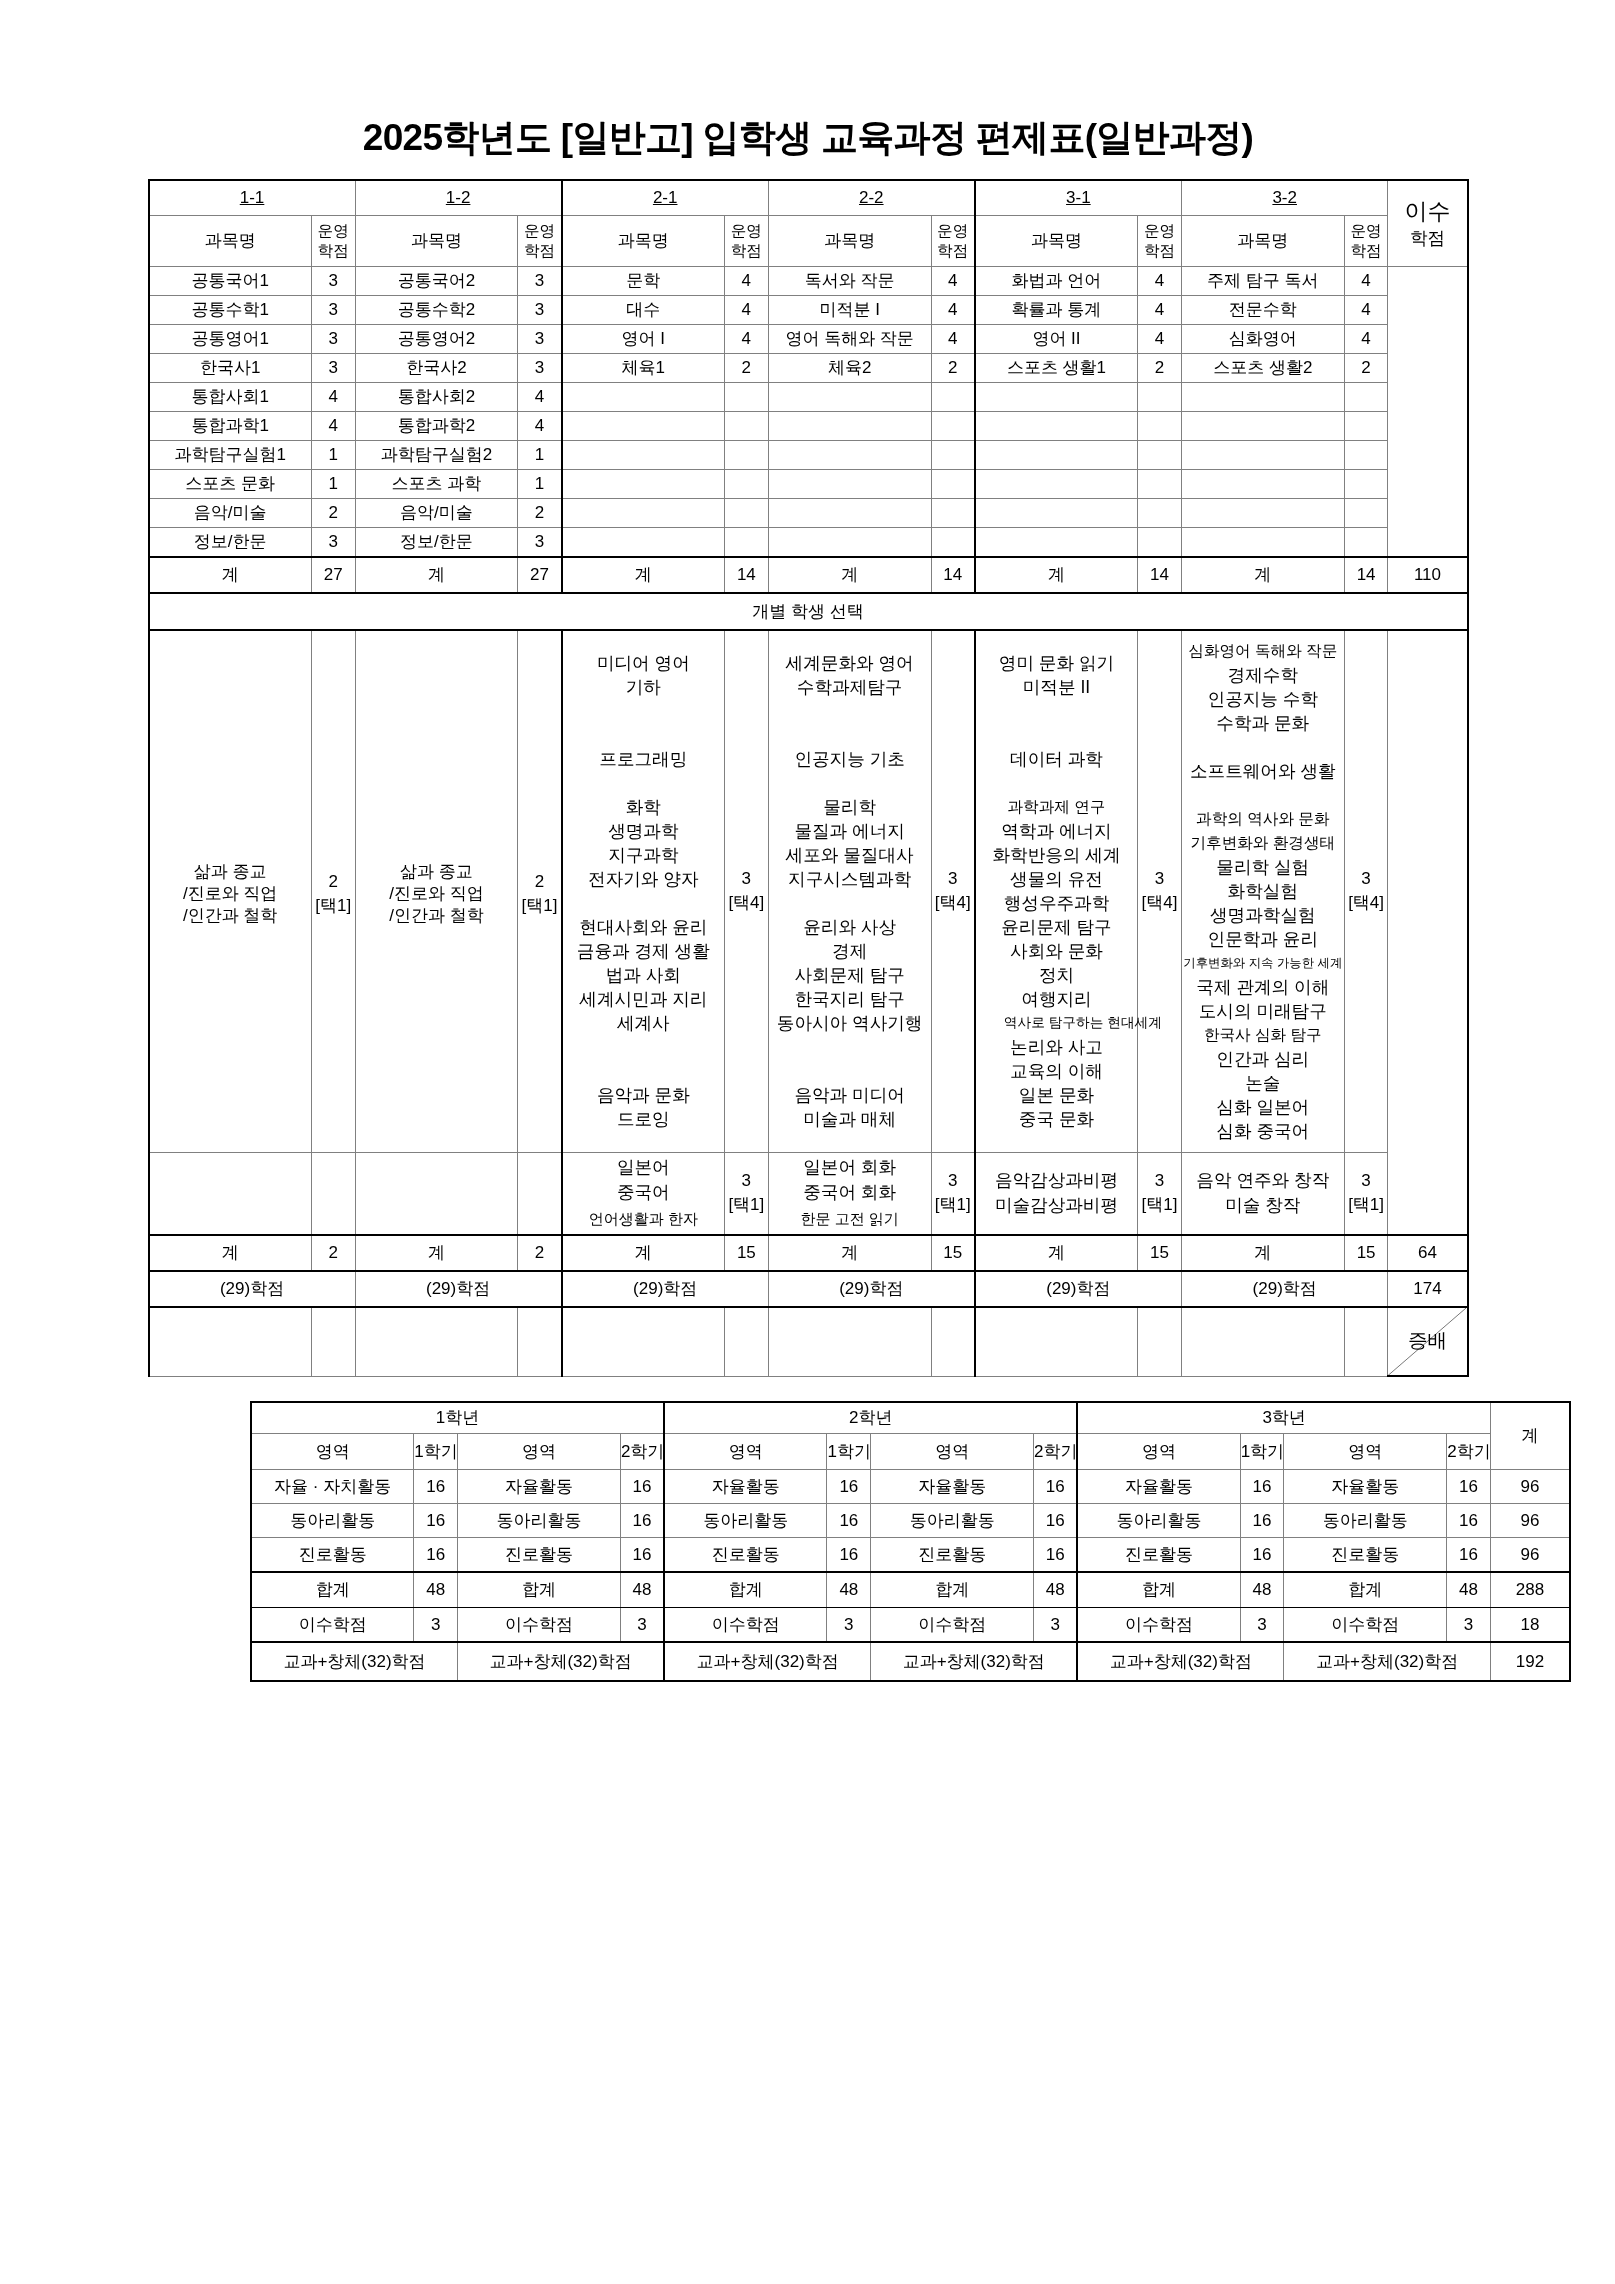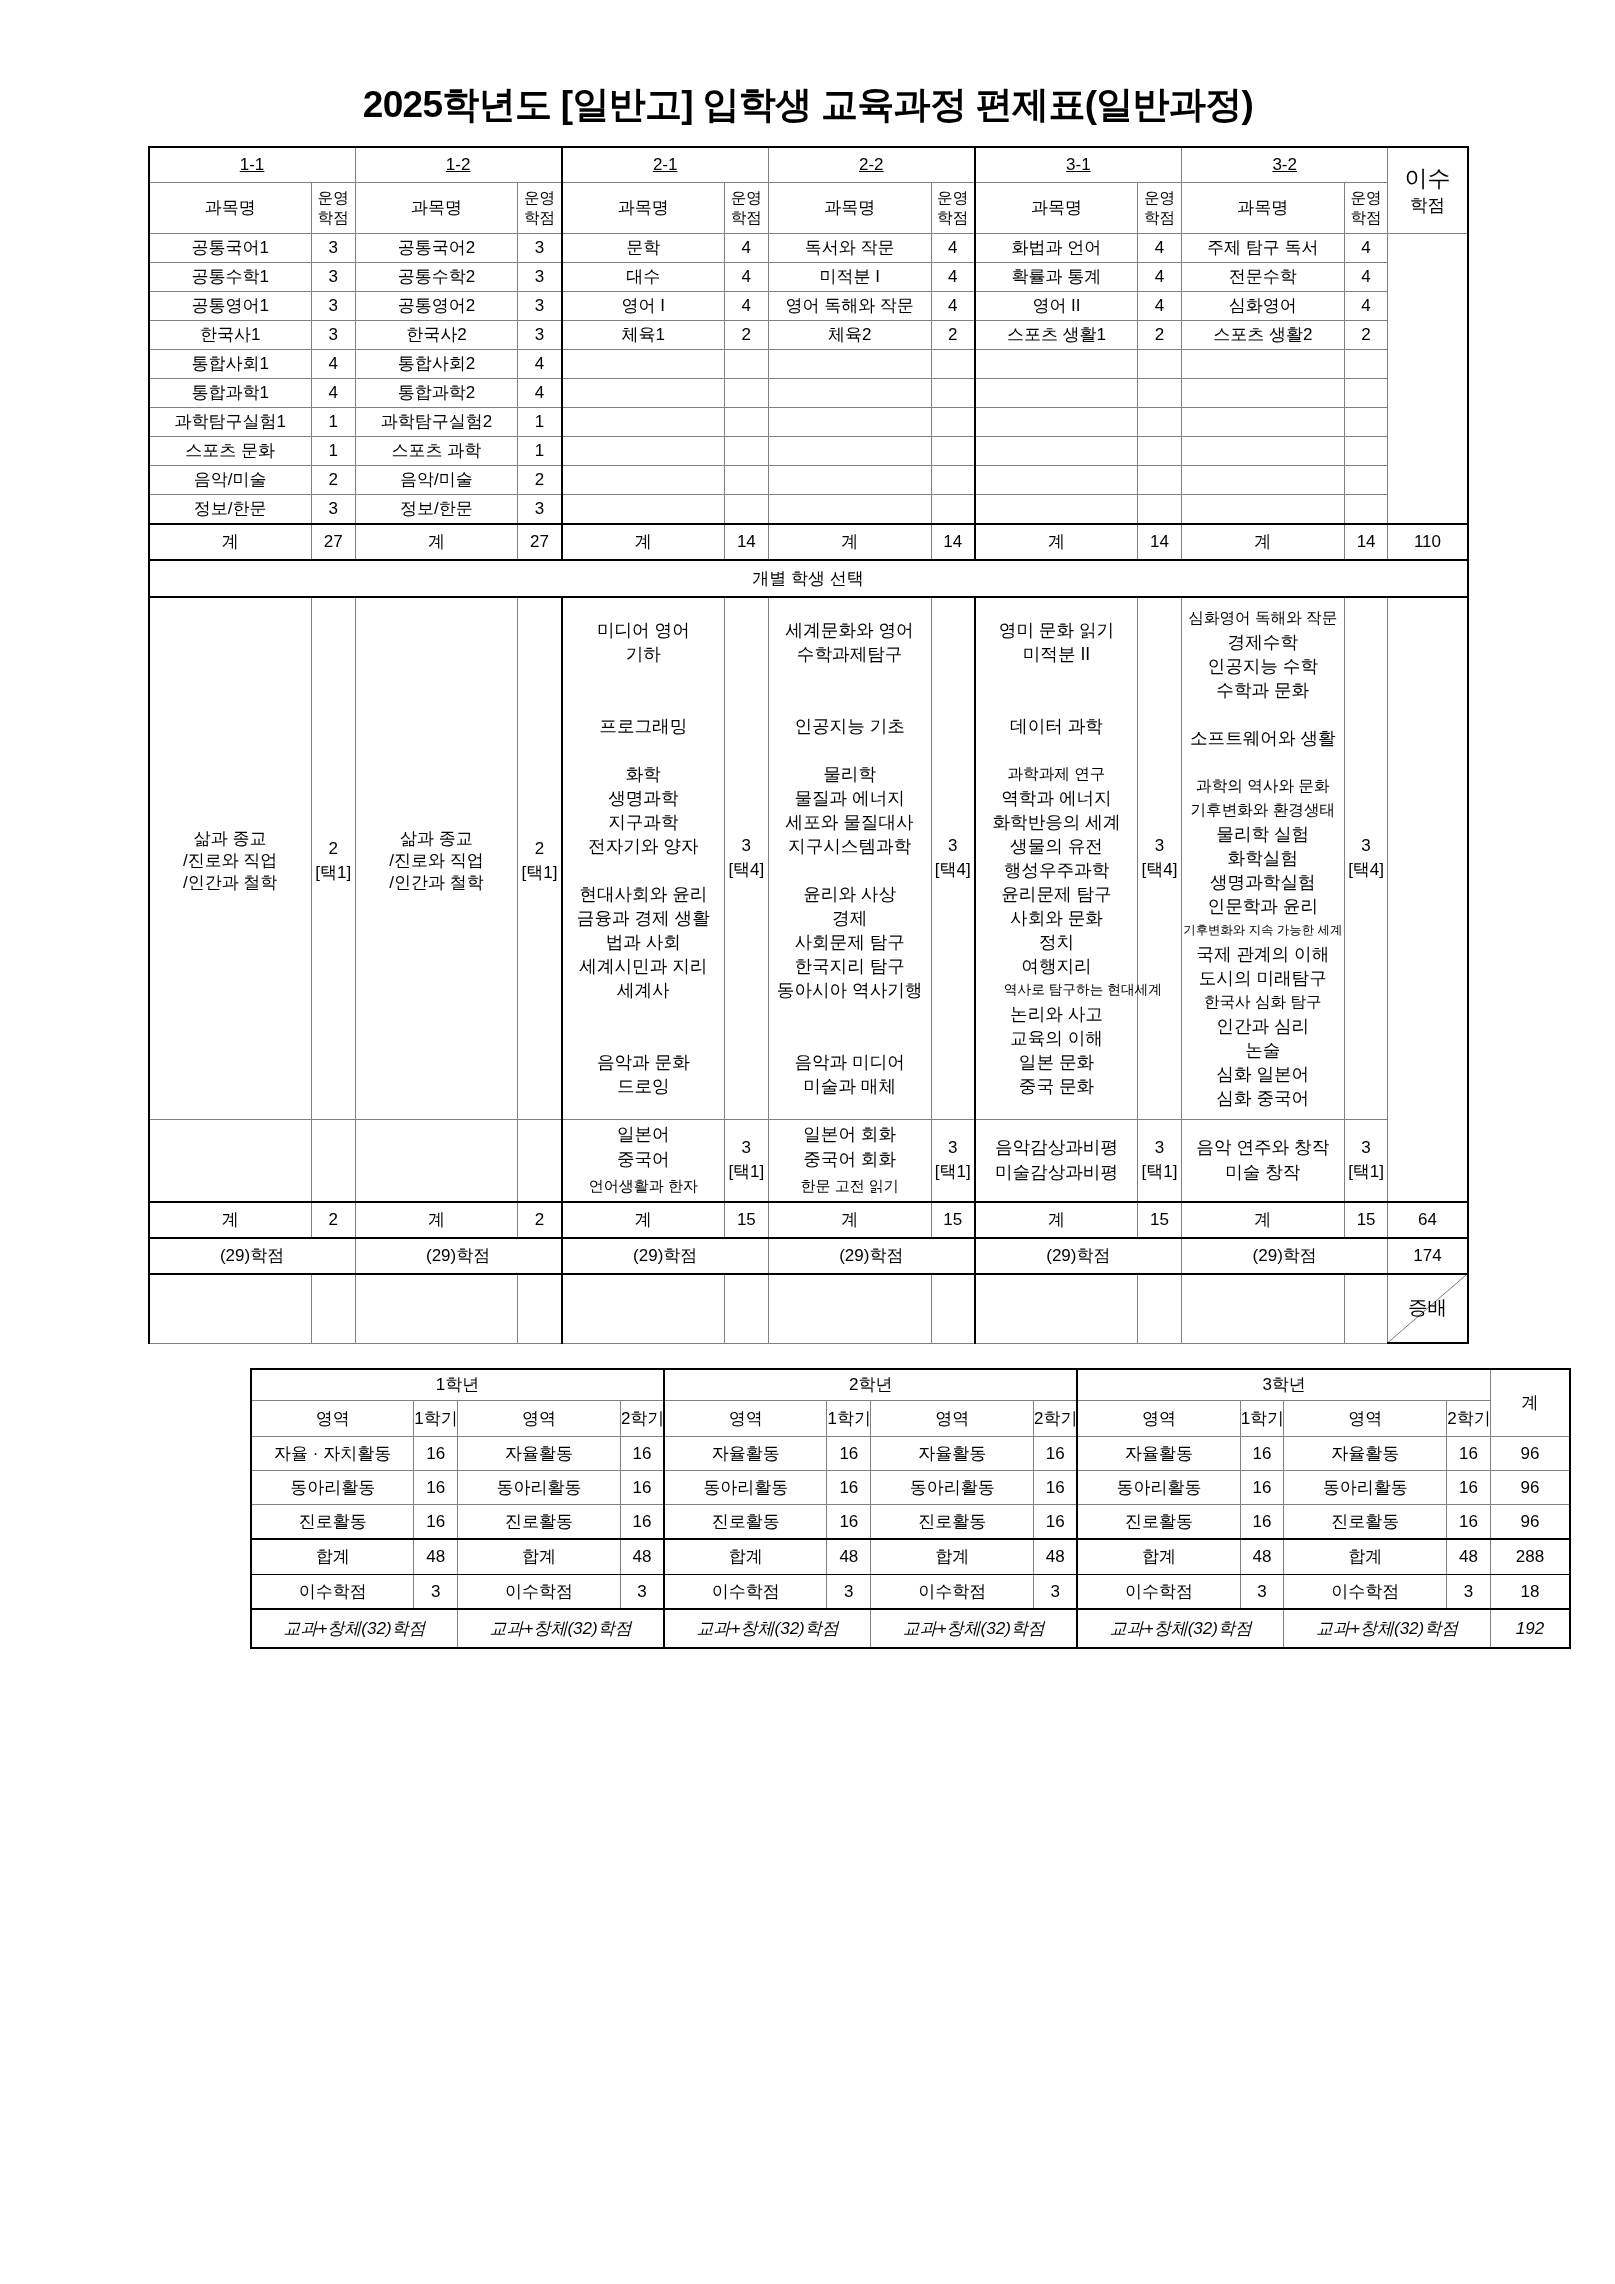--- a/index.html
+++ b/index.html
@@ -5,21 +5,21 @@
   html,body{margin:0;padding:0;background:#ffffff;}
   body{
     width:1616px;height:2284px;
     font-family:"Liberation Sans","DejaVu Sans",sans-serif;
     color:#000;
     -webkit-font-smoothing:antialiased;
   }
   .page{position:relative;width:1616px;height:2284px;box-sizing:border-box;padding:0;}
 
   
-  .title-block{padding-top:80px;text-align:center;}
+  .title-block{padding-top:113px;text-align:center;}
   h1.doc-title{
     margin:0;font-size:37px;font-weight:bold;letter-spacing:-0.7px;
     font-family:"Liberation Sans","DejaVu Sans",sans-serif;
   }
   .school-line{
     margin:11.7px 0 0 0;text-align:right;padding-right:112px;
     font-size:25px;font-weight:bold;
   }
   .school-line span.u{border-bottom:2px solid #000;padding-bottom:2.6px;}
 
@@ -31,21 +31,21 @@
     padding:0;margin:0;
     text-align:center;vertical-align:middle;
     font-size:17px;font-weight:normal;
     line-height:1.12;
     background:#fff;
     word-break:keep-all;
   }
   .hdr{background:#ddeffc;}
   .blue{background:#ddeffc;}
   .green{background:#e7f0d4;}
-  .gray{background:#d4d4d4;font-style:italic;}
+  .gray{background:#d4d4d4;}
 
   .bt{border-top:2.6px solid #000 !important;}
   .bb{border-bottom:2.6px solid #000 !important;}
   .bl{border-left:2.6px solid #000 !important;}
   .br{border-right:2.6px solid #000 !important;}
   .bb2{border-bottom:1.3px solid #000 !important;}
   .bt2{border-top:1.3px solid #000 !important;}
   .dotb{border-bottom:1.3px dotted #000 !important;}
 
   .h-sem{height:34px;font-size:20px;text-decoration:underline;}

